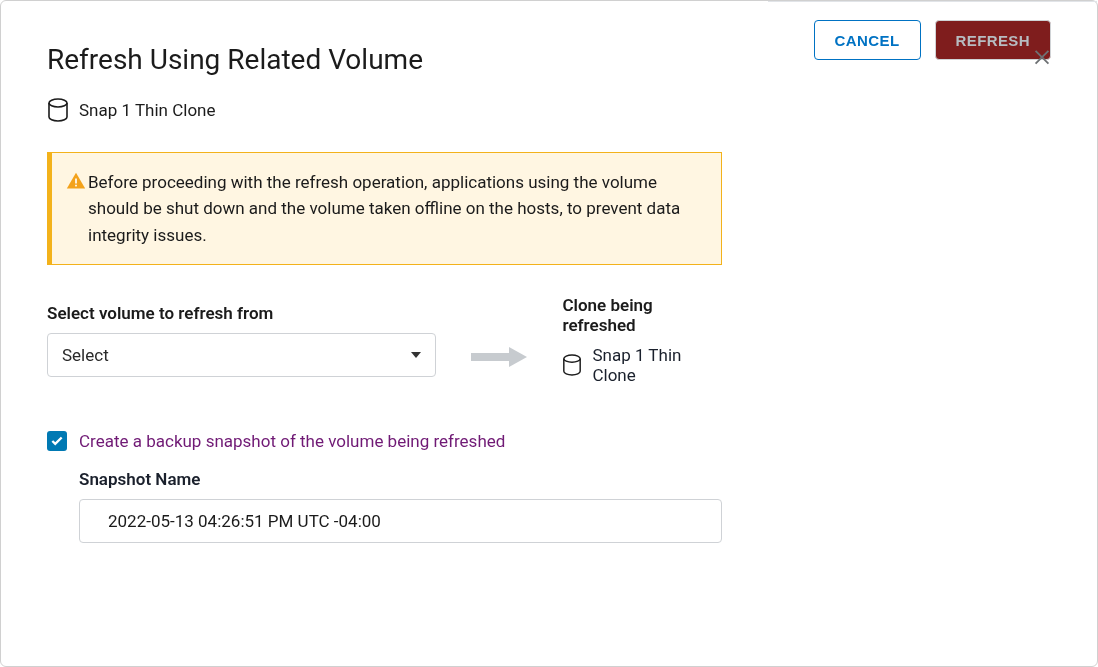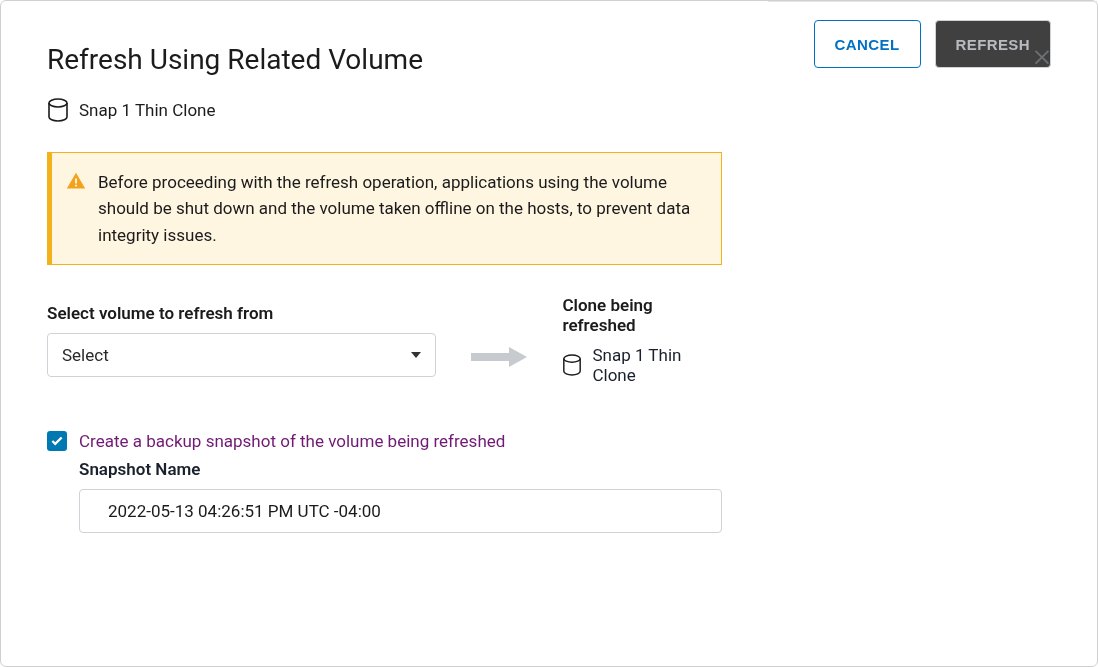--- a/index.html
+++ b/index.html
@@ -52,21 +52,21 @@
   .cyl-icon {
     display: inline-flex;
     align-items: center;
   }
   .alert {
     background: #fff6e2;
     border: 1px solid #f3b21b;
     border-left: 5px solid #f3b21b;
     padding: 16px 20px 16px 14px;
     display: flex;
-    gap: 12px;
+    gap: 2px;
     font-size: 17px;
     line-height: 1.55;
     color: #1b1b1b;
     margin-bottom: 30px;
   }
   .alert .warn-icon { flex: 0 0 auto; margin-top: 2px; }
   .section-row {
     display: flex;
     align-items: center;
     gap: 30px;
@@ -123,58 +123,58 @@
     border-radius: 3px;
     background: #0079b3;
     display: flex;
     align-items: center;
     justify-content: center;
     cursor: pointer;
     flex: 0 0 auto;
   }
   .checkbox svg { display: block; }
   .backup-label { font-size: 17px; color: #701a75; }
-  .snap-section { margin-top: 8px; margin-left: 32px; }
+  .snap-section { margin-top: 18px; margin-left: 32px; }
   .snap-label { font-size: 17px; font-weight: 600; margin-bottom: 10px; }
   .snap-input {
     width: 100%;
     height: 44px;
     border: 1px solid #cfd2d6;
     border-radius: 4px;
     padding: 0 28px;
     font-size: 17px;
     color: #1b1b1b;
     outline: none;
     font-family: inherit;
   }
   .modal-footer {
     border-top: 1px solid #e1e4e8;
     padding: 18px 46px;
     display: flex;
     justify-content: flex-end;
     gap: 14px;
   }
   .btn {
-    height: 48px;
+    height: 40px;
     padding: 0 20px;
     border-radius: 4px;
     font-size: 15px;
     font-weight: 600;
     letter-spacing: 0.4px;
     cursor: pointer;
     display: inline-flex;
     align-items: center;
   }
   .btn-secondary {
     background: #fff;
     border: 1px solid #0072c3;
     color: #0072c3;
   }
   .btn-primary-disabled {
-    background: #404040;
+    background: #7f1d1d;
     border: 1px solid #d0d3d6;
     color: #b7bcc1;
     cursor: default;
   }
 </style>
 </head>
 <body>
 
 <div class="modal">
   <div class="modal-body">

